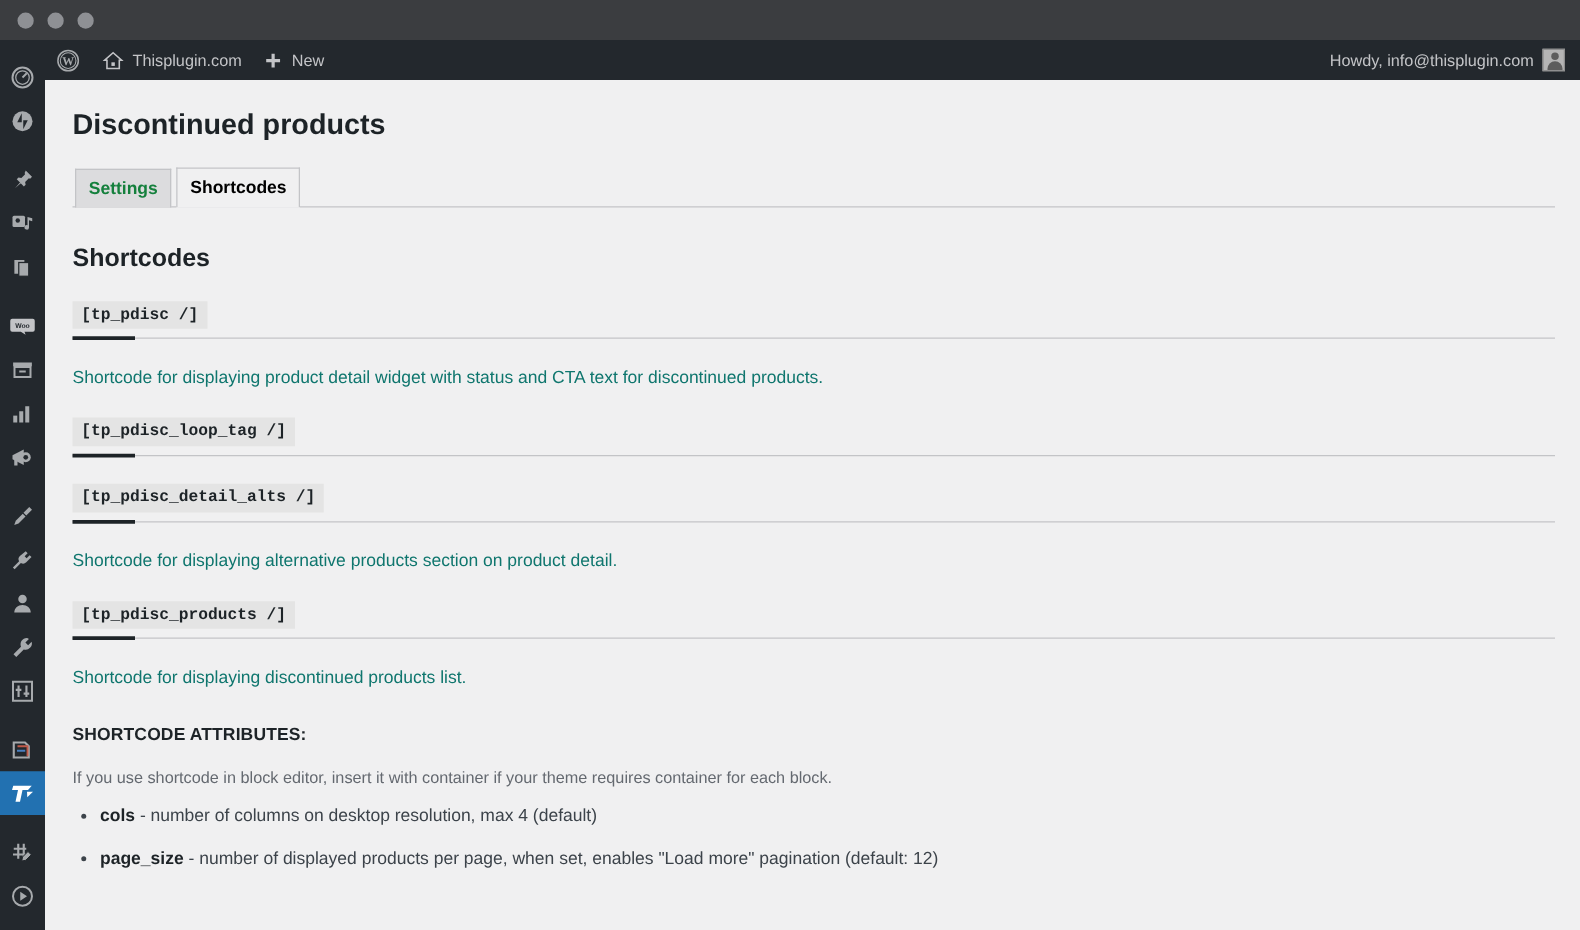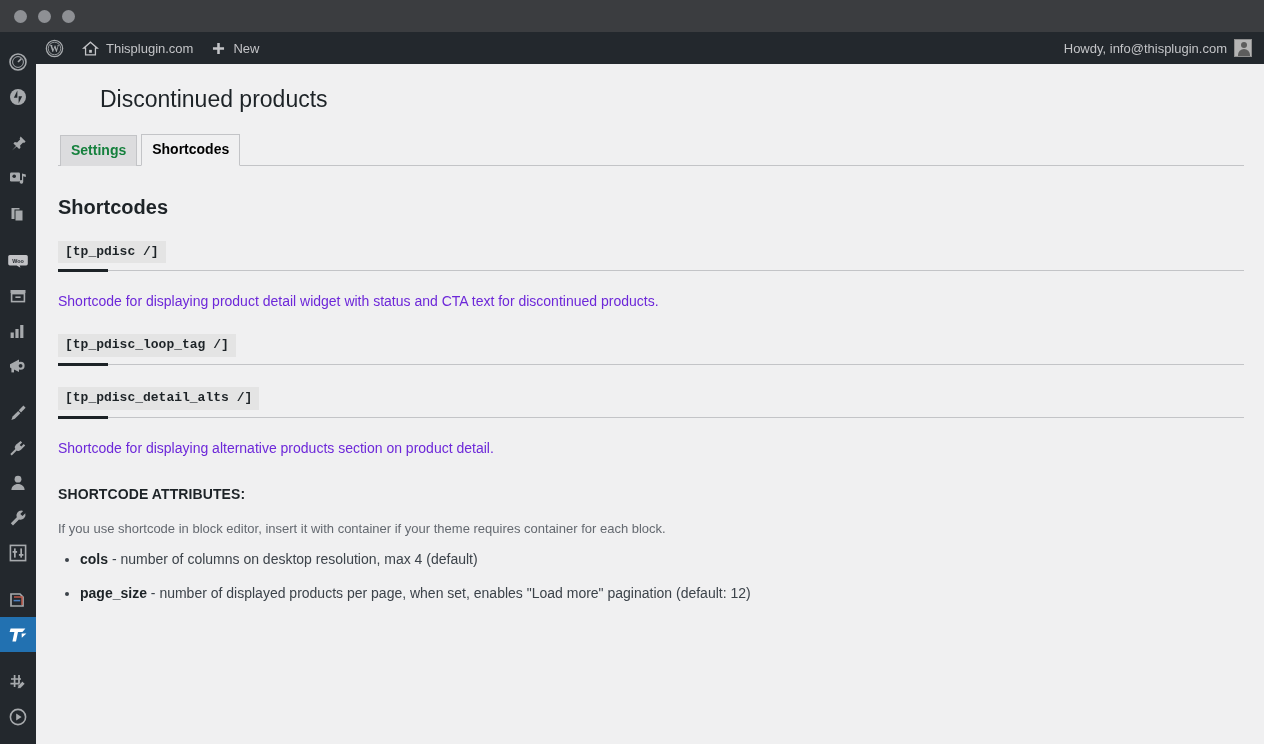--- a/index.html
+++ b/index.html
@@ -101,25 +101,24 @@
     position: absolute;
     left: 36px; top: 64px;
     width: 1228px; height: 680px;
     background: #f0f0f1;
     overflow: hidden;
   }
   #content-inner { padding: 12px 20px 0 22px; }
 
   #page-title {
     font-size: 23px;
-    font-weight: 400;
+    font-weight: 700;
     color: #1d2327;
     line-height: 1.3;
     padding: 9px 0 4px 0;
-    margin-left: 42px;
   }
 
   
   #nav-tabs {
     display: flex;
     align-items: flex-end;
     margin-top: 15px;
     border-bottom: 1px solid #c3c4c7;
     padding-left: 2px;
     height: 32px;
@@ -172,21 +171,21 @@
   }
   .shortcode-rule::before {
     content: "";
     position: absolute;
     left: 0; top: -1px;
     width: 50px; height: 3px;
     background: #1d2327;
   }
   .shortcode-desc {
     font-size: 14px;
-    color: #6d28d9;
+    color: #0f766e;
     margin-top: 20px;
     line-height: 1.5;
   }
 
   #attrs-heading {
     font-size: 14px;
     font-weight: 600;
     color: #1d2327;
     letter-spacing: 0.1px;
     margin-top: 27px;
@@ -426,20 +425,25 @@
       <div><code class="shortcode-code">[tp_pdisc_loop_tag /]</code></div>
       <div class="shortcode-rule"></div>
     </div>
 
     <div class="shortcode-block">
       <div><code class="shortcode-code">[tp_pdisc_detail_alts /]</code></div>
       <div class="shortcode-rule"></div>
       <p class="shortcode-desc">Shortcode for displaying alternative products section on product detail.</p>
     </div>
 
+    <div class="shortcode-block">
+      <div><code class="shortcode-code">[tp_pdisc_products /]</code></div>
+      <div class="shortcode-rule"></div>
+      <p class="shortcode-desc">Shortcode for displaying discontinued products list.</p>
+    </div>
 
     <h3 id="attrs-heading">SHORTCODE ATTRIBUTES:</h3>
     <p id="attrs-note">If you use shortcode in block editor, insert it with container if your theme requires container for each block.</p>
 
     <ul id="attrs-list">
       <li>
         <b>cols</b><span> - number of columns on desktop resolution, max 4 (default)</span>
       </li>
       <li>
         <b>page_size</b><span> - number of displayed products per page, when set, enables "Load more" pagination (default: 12)</span>

